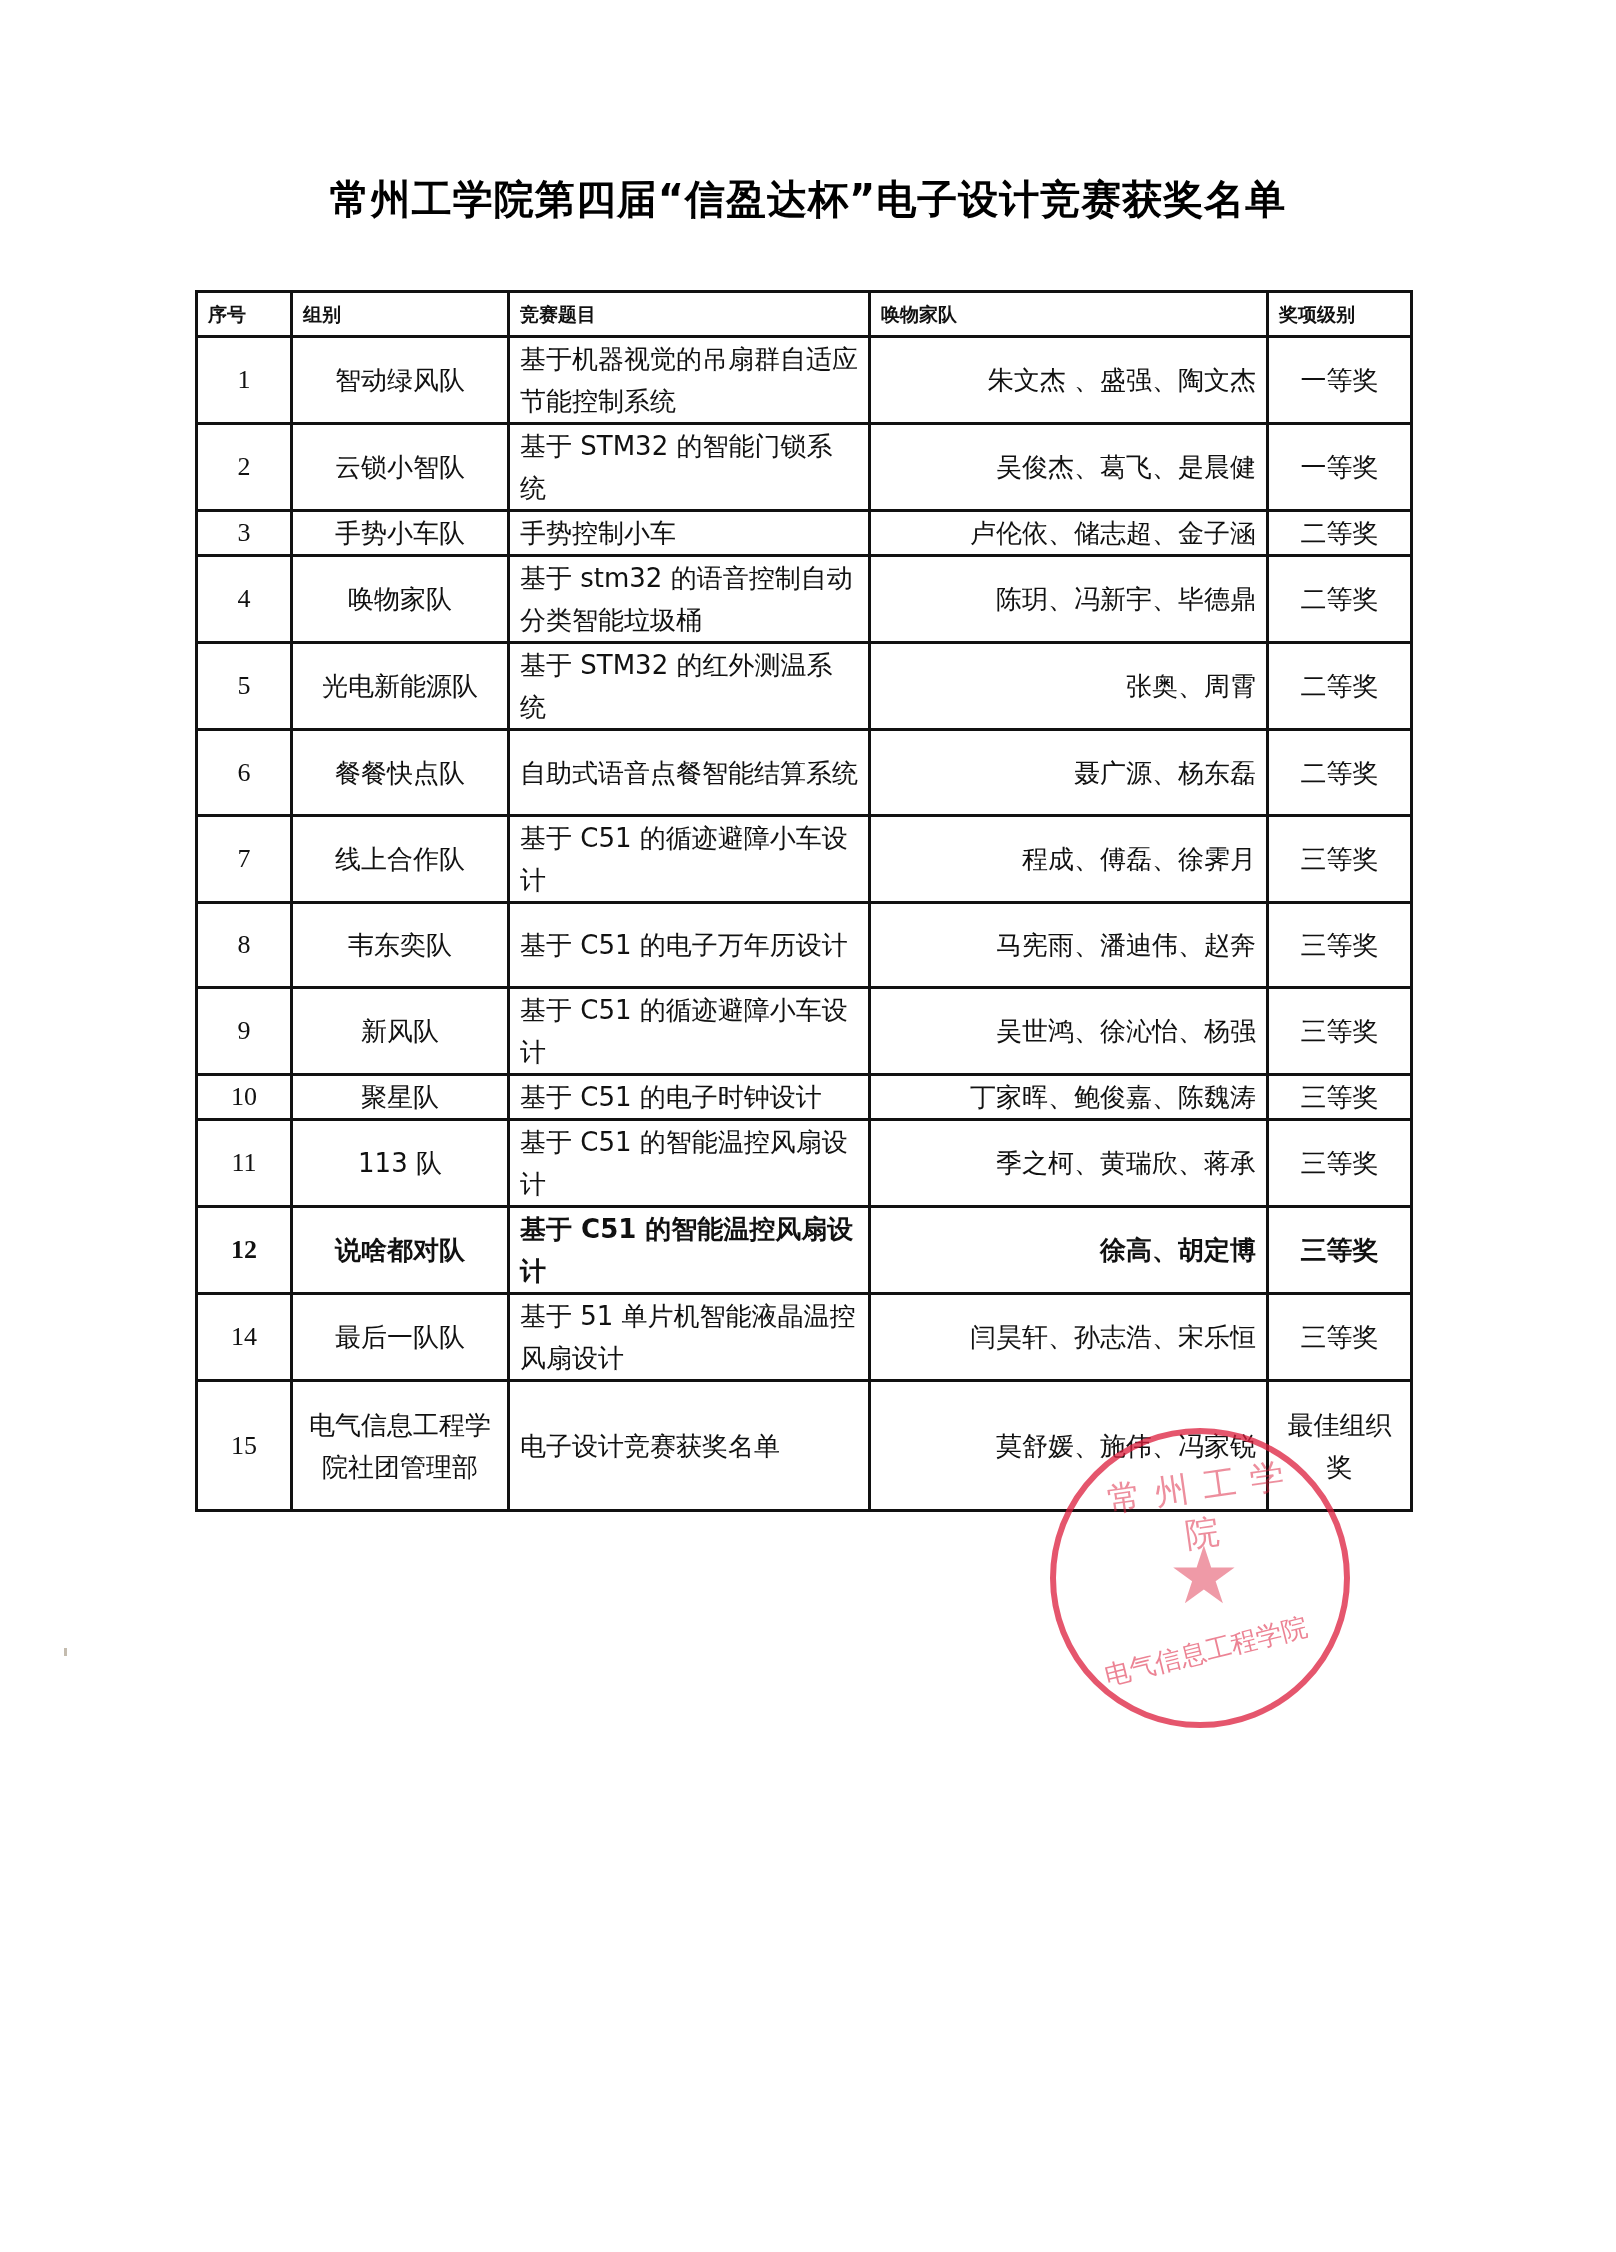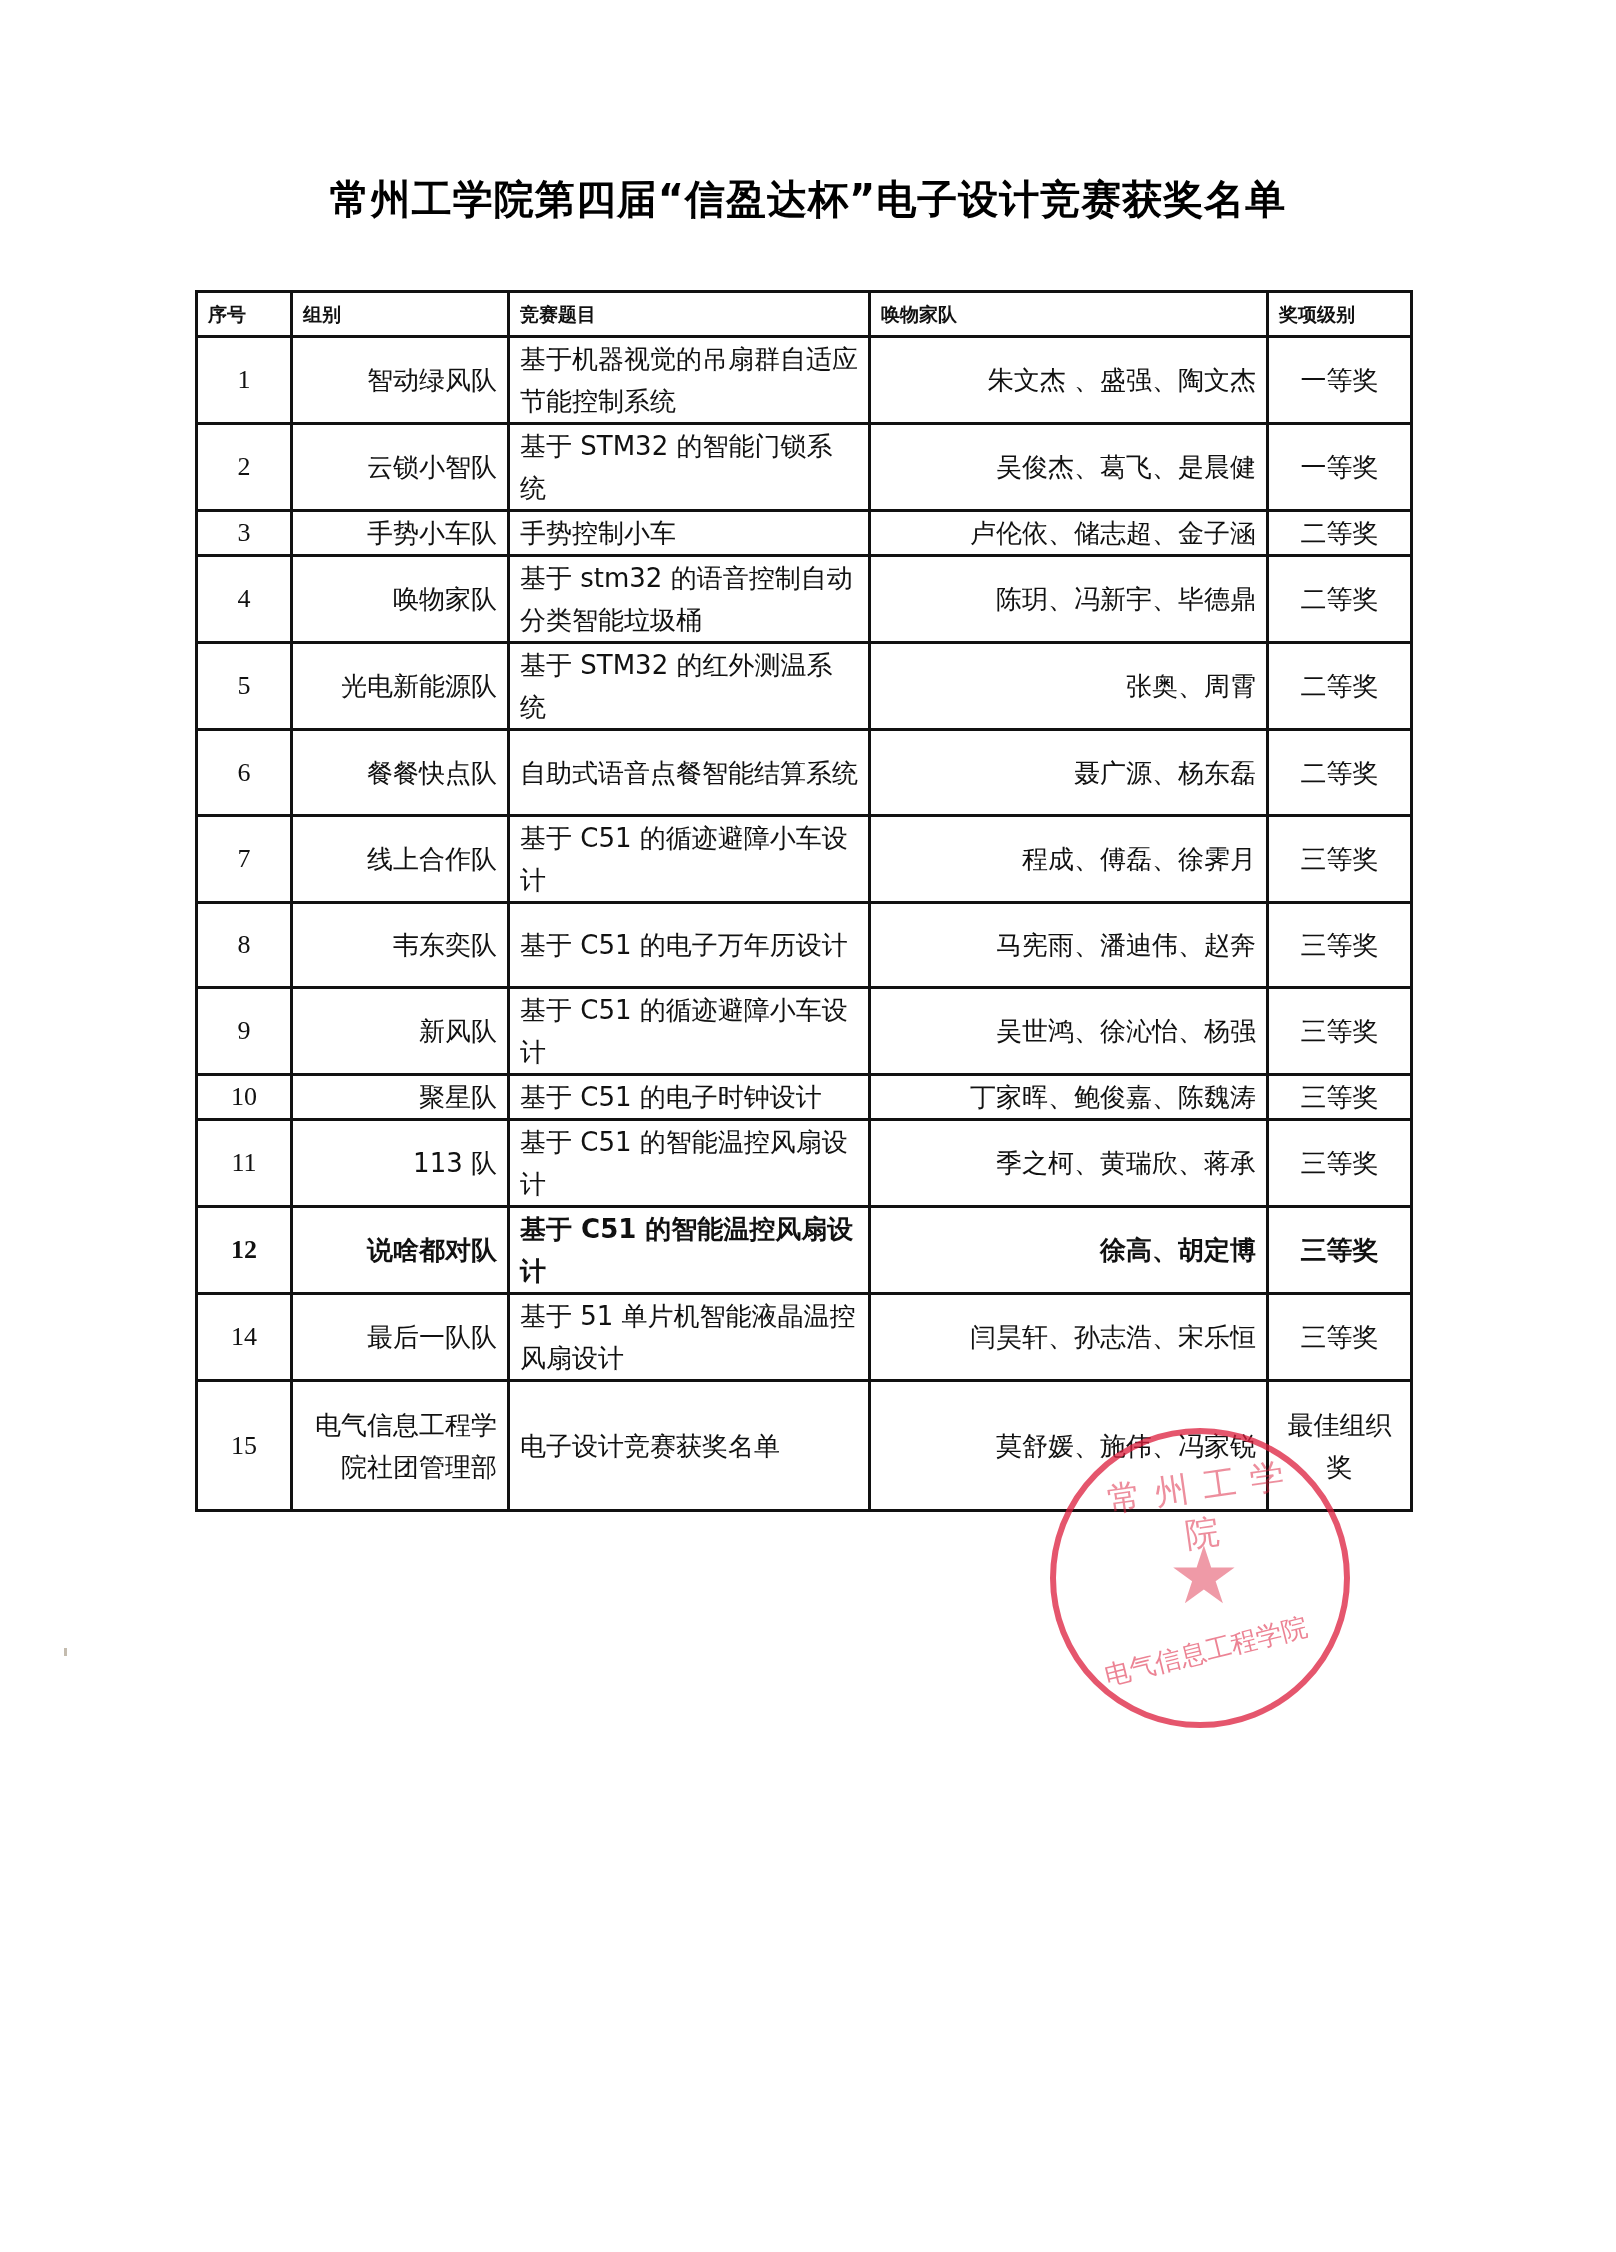--- a/index.html
+++ b/index.html
@@ -6,21 +6,21 @@
   body { width:1616px; height:2252px; background:#ffffff; position:relative; overflow:hidden;
          font-family:"DejaVu Sans", "Liberation Sans", sans-serif; color:#111; }
   .page-title { position:absolute; left:0; top:172px; width:1616px; text-align:center;
                 font-size:40px; font-weight:bold; letter-spacing:1px; color:#000000; }
   table.awards { position:absolute; left:195px; top:290px; width:1215px; border-collapse:collapse;
                  table-layout:fixed; }
   table.awards th, table.awards td { border:3px solid #111; font-size:26px; line-height:42px;
                  padding:0 10px; vertical-align:middle; }
   table.awards th { height:38px; font-weight:bold; text-align:left; font-size:19px; }
   td.c-idx { text-align:center; font-family:"Liberation Serif", serif; font-size:28px; }
-  td.c-team { text-align:right; }
+  td.c-team { text-align:center; }
   td.c-topic { text-align:left;margin-top:31px; }
   td.c-members { text-align:right; }
   td.c-award { text-align:center; }
   .stamp { position:absolute; left:1050px; top:1428px; width:300px; height:300px; border-radius:50%;
            border:6px solid rgba(220,30,60,0.75); box-sizing:border-box; pointer-events:none; }
   .stamp-star { position:absolute; left:112px; top:95px; font-size:80px; color:rgba(220,30,60,0.45); }
   .stamp-top { position:absolute; left:40px; top:30px; width:220px; text-align:center; font-size:34px;
                color:rgba(220,30,60,0.5); letter-spacing:14px; transform:rotate(-8deg); }
   .stamp-bottom { position:absolute; left:40px; top:200px; width:220px; text-align:center; font-size:26px;
                   color:rgba(220,30,60,0.55); transform:rotate(-14deg); }

